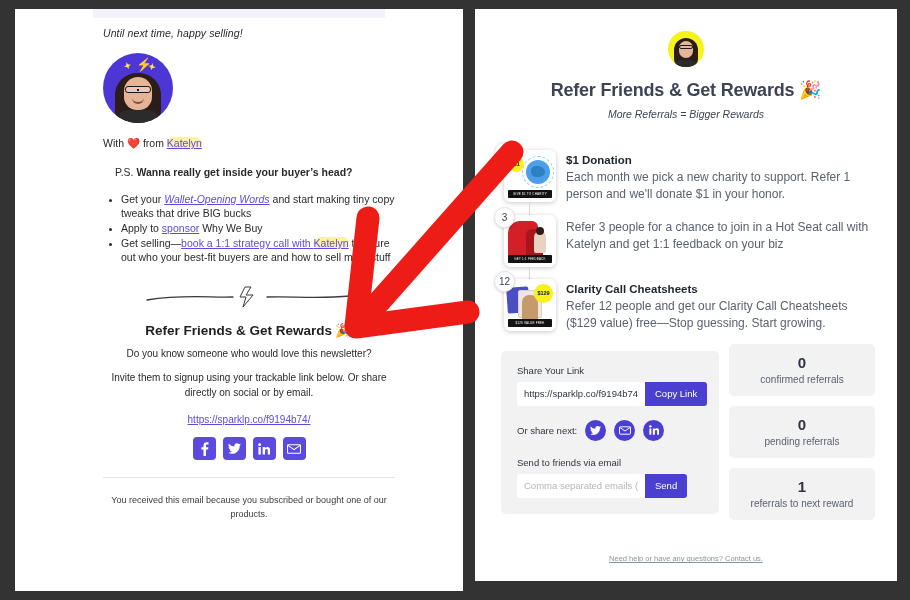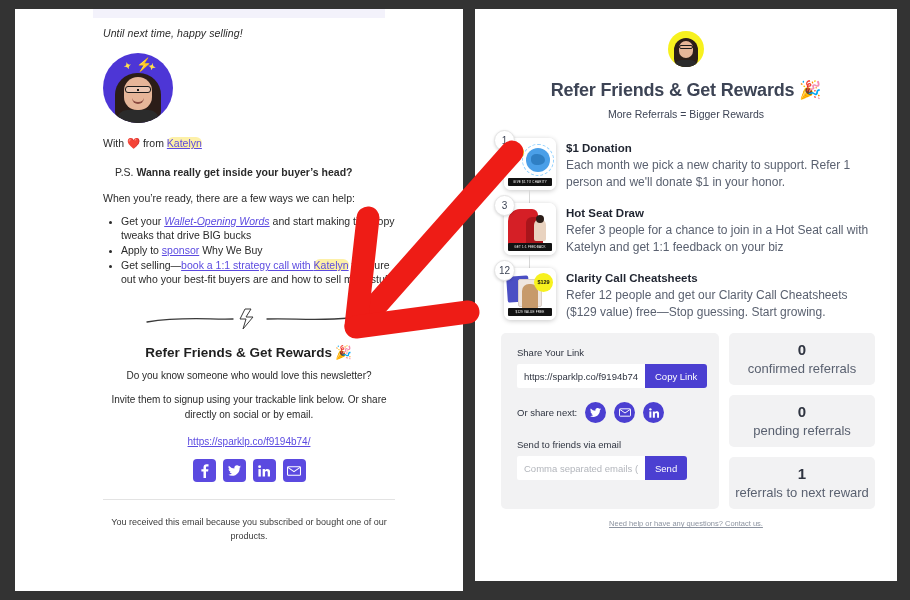--- a/index.html
+++ b/index.html
@@ -142,21 +142,21 @@
   }
   .avatar-sm .body {
     position: absolute; left: 7px; top: 29px; width: 22px; height: 8px;
     background: #2b2b2b; border-radius: 6px 6px 0 0;
   }
   .rp-title {
     text-align: center; font-size: 18px; font-weight: bold; color: #3d4455;
     margin: 0 0 7px 0; letter-spacing: -.2px;
   }
   .rp-sub {
-    text-align: center; font-size: 10.5px; color: #3d4455; margin: 0 0 18px 0;
+    text-align: center; font-size: 10.5px; color: #3d4455; margin: 0 0 30px 0; font-style: italic;
   }
 
   .tiers { position: relative; padding-left: 4px; }
   .tier {
     display: flex; align-items: flex-start; position: relative;
     margin-bottom: 12px;
   }
   .tier-thumb-wrap { position: relative; width: 56px; flex: 0 0 56px; }
   .tier-card {
     width: 52px; height: 52px; background: #ffffff; border-radius: 7px;
@@ -239,21 +239,21 @@
     position:absolute; left:18px; top:16px; width:16px; height:24px;
     background:#c79a6b; border-radius:7px 7px 0 0;
   }
   .art3 .pricetag {
     position:absolute; left:30px; top:5px; width:19px; height:19px;
     border-radius:50%; background:#f7f11e; font-size:5.5px; font-weight:bold;
     color:#111; text-align:center; line-height:19px;
   }
 
   
-  .panel-row { display: flex; gap: 10px; margin-top: 4px; padding: 0 0 0 4px; }
+  .panel-row { display: flex; gap: 10px; margin-top: 4px; padding: 0 0 0 4px; align-items: center; }
   .share-box {
     background: #f2f2f3; border-radius: 5px; padding: 14px 16px 16px 16px;
     width: 218px; flex: 0 0 218px;
   }
   .sb-label { font-size: 9.5px; color: #2f3440; margin: 0 0 6px 0; }
   .sb-label.mt { margin-top: 16px; }
   .inline-field { display: flex; }
   .txt-input {
     border: none; outline: none; background: #ffffff; height: 24px;
     font-size: 9.5px; color: #2f3440; padding: 0 7px; width: 128px;
@@ -273,24 +273,24 @@
     font-size: 10px; font-weight: bold;
   }
 
   .stats-col { display: flex; flex-direction: column; gap: 10px; flex: 1; }
   .stat-card {
     background: #f2f2f3; border-radius: 5px; height: 52px;
     display: flex; flex-direction: column; align-items: center;
     justify-content: center;
   }
   .stat-num { font-size: 15px; font-weight: bold; color: #2f3440; line-height: 1.1; }
-  .stat-lbl { font-size: 13px; color: #5a6170; margin-top: 3px; }
+  .stat-lbl { font-size: 10px; color: #5a6170; margin-top: 3px; }
 
   .rp-foot {
-    text-align: center; margin-top: 10px; font-size: 7.5px;
+    text-align: center; margin-top: 34px; font-size: 7.5px;
   }
   .rp-foot a { color: #8c93a0; text-decoration: underline; }
 
   
   .arrow-layer {
     position: absolute; left: 0; top: 0; width: 910px; height: 600px;
     pointer-events: none; z-index: 50;
   }
 </style>
 </head>
@@ -313,21 +313,20 @@
           <span class="face"></span>
           <span class="glasses"></span>
           <span class="smile"></span>
           <span class="body"></span>
         </div>
 
         <p class="with-line"><span>With </span><span>❤️</span><span> from </span><span class="hl lnk">Katelyn</span></p>
 
         <p class="ps-line"><span>P.S. </span><b>Wanna really get inside your buyer’s head?</b></p>
 
-        <p class="when-line">When you’re ready, there are a few ways we can help:</p>
 
         <ul class="ways">
           <li><span>Get your </span><a class="lnk" href="#" style="font-style:italic">Wallet-Opening Words</a><span> and start making tiny copy tweaks that drive BIG bucks</span></li>
           <li><span>Apply to </span><a class="lnk" href="#">sponsor</a><span> Why We Buy</span></li>
           <li><span>Get selling—</span><a class="lnk" href="#"><span>book a 1:1 strategy call with </span><span class="hl">Katelyn</span></a><span> to figure out who your best-fit buyers are and how to sell more stuff</span></li>
         </ul>
 
         <div class="divider-art">
           <svg width="210" height="26" viewBox="0 0 210 26">
             <path d="M2 16 C 40 10, 66 14, 88 13" stroke="#3a3a3a" stroke-width="1.3" fill="none" stroke-linecap="round"></path>
@@ -422,21 +421,20 @@
                 <span class="person"></span>
                 <span class="head"></span>
               </div>
               <div class="thumb-cap">
                   <span>GET 1:1 FEEDBACK</span>
                 </div>
             </div>
             <div class="tier-connector"></div>
           </div>
           <div class="tier-text">
-            <h4 class="tier-h">Hot Seat Draw</h4>
             <p class="tier-p">Refer 3 people for a chance to join in a Hot Seat call with Katelyn and get 1:1 feedback on your biz</p>
           </div>
         </div>
 
         <div class="tier">
           <div class="tier-thumb-wrap">
             <div class="tier-num">12</div>
             <div class="tier-card">
               <div class="art3">
                 <span class="sheet1"></span>

